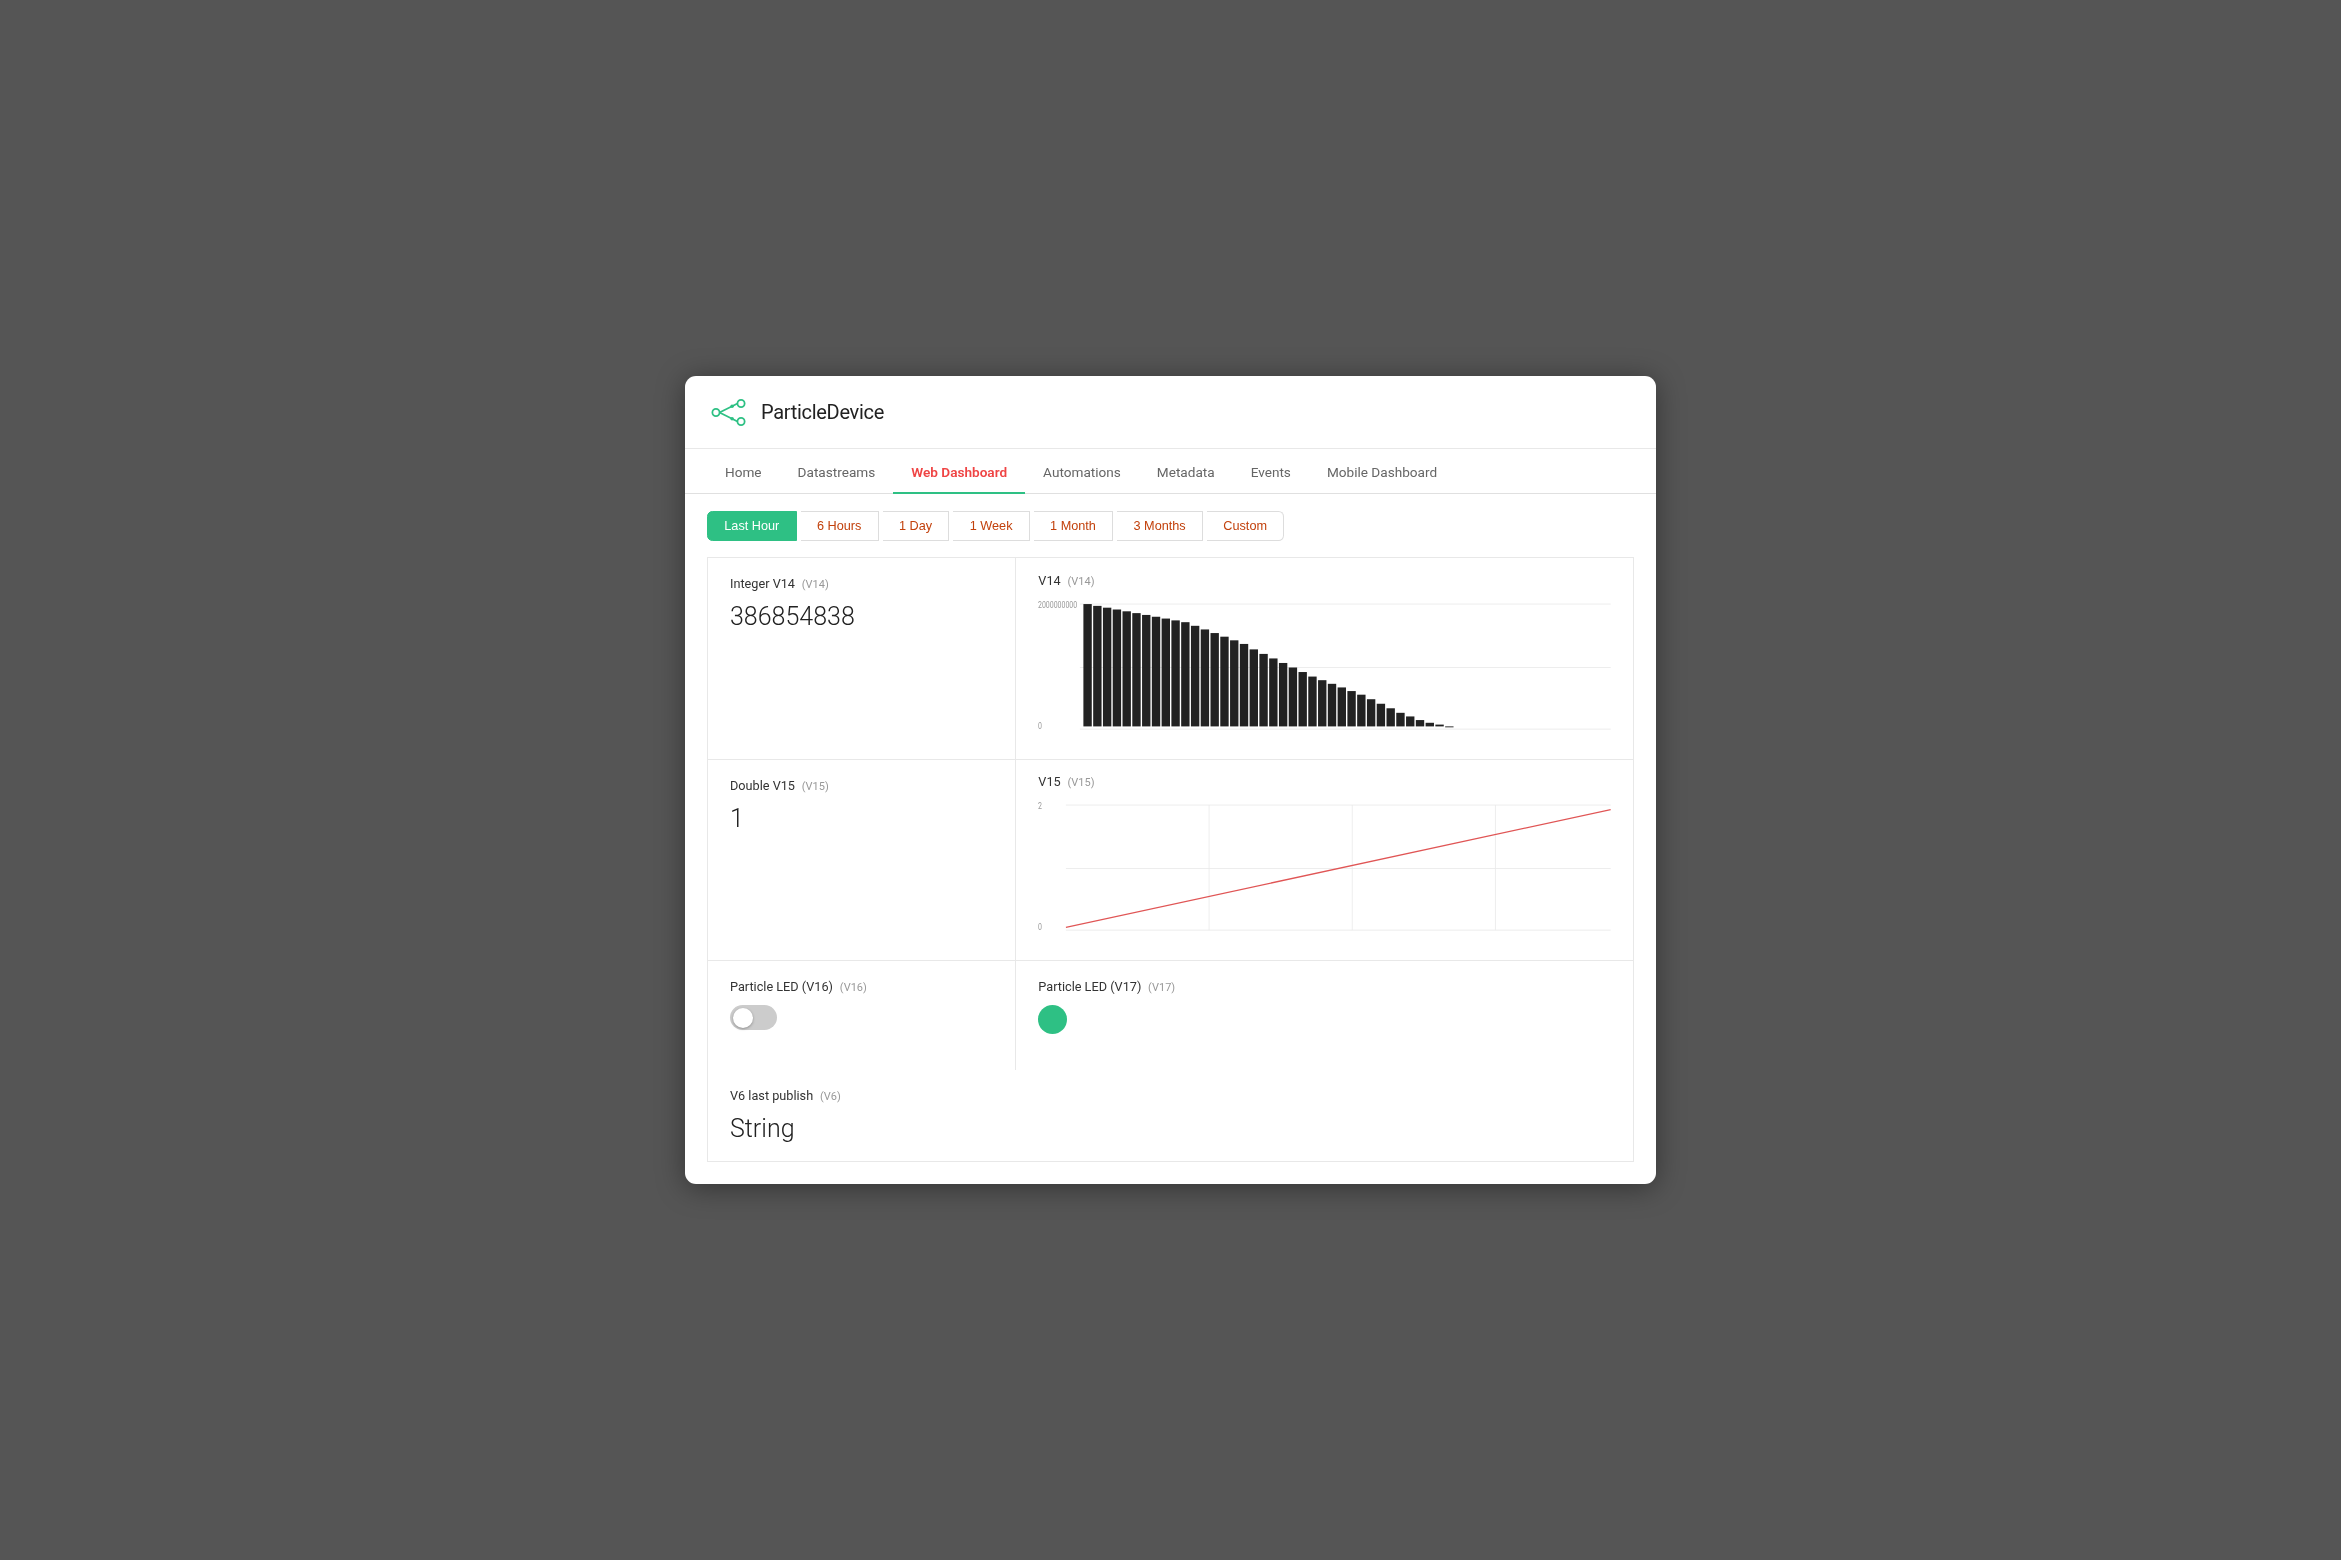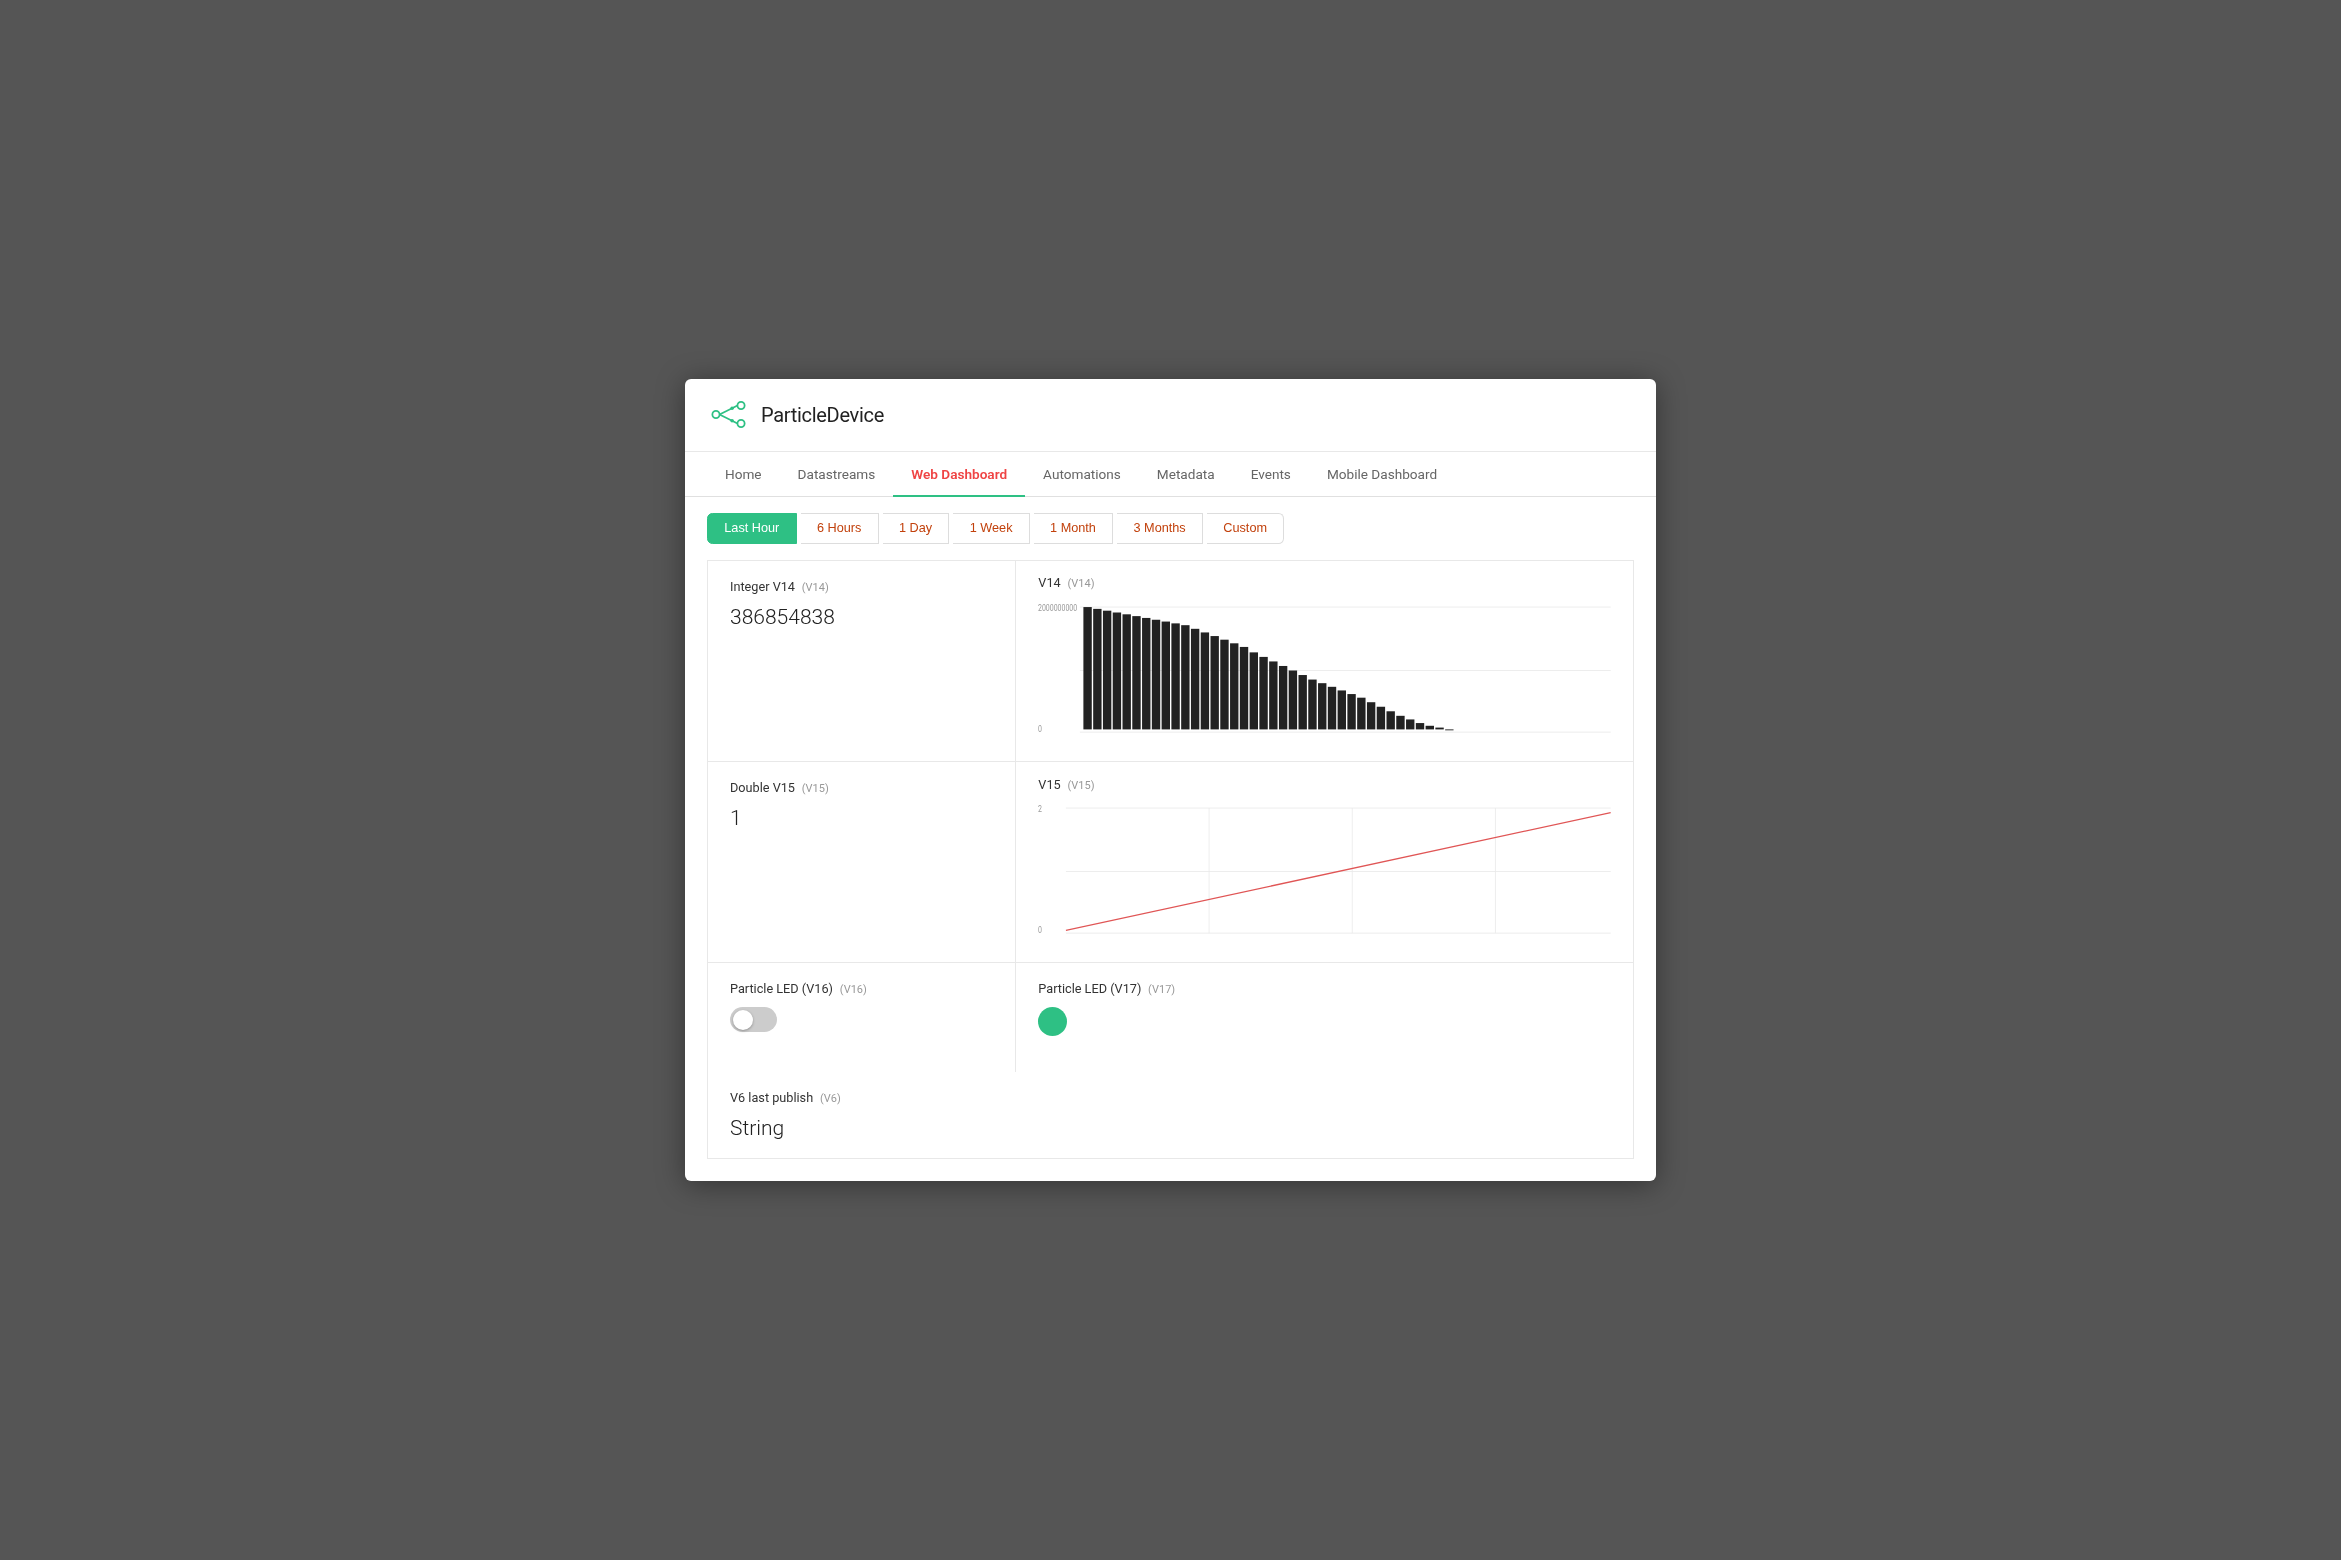--- a/index.html
+++ b/index.html
@@ -6,21 +6,21 @@
     body {
       background: #555;
       display: flex;
       justify-content: center;
       align-items: center;
       min-height: 100vh;
       font-family: -apple-system, BlinkMacSystemFont, 'Segoe UI', Roboto, sans-serif;
     }
     .app-frame {
       background: #fff;
-      border-radius: 6px;
+      border-radius: 11px;
       width: 971px;
       min-height: 780px;
       overflow: hidden;
       box-shadow: 0 3.6px 29px rgba(0,0,0,0.4);
     }
     
     .header {
       display: flex;
       align-items: center;
       padding: 14.5px 22px;
@@ -119,21 +119,21 @@
       font-size: 12.7px;
       color: #333;
       margin-bottom: 11px;
     }
     .widget-label .vpin {
       color: #999;
       font-size: 11px;
       margin-left: 3.6px;
     }
     .widget-value {
-      font-size: 21px;
+      font-size: 25px;
       color: #222;
       font-weight: 300;
     }
     
     .chart-cell {
       padding: 14.5px 22px;
       min-height: 181px;
     }
     .chart-title {
       font-size: 12.7px;

